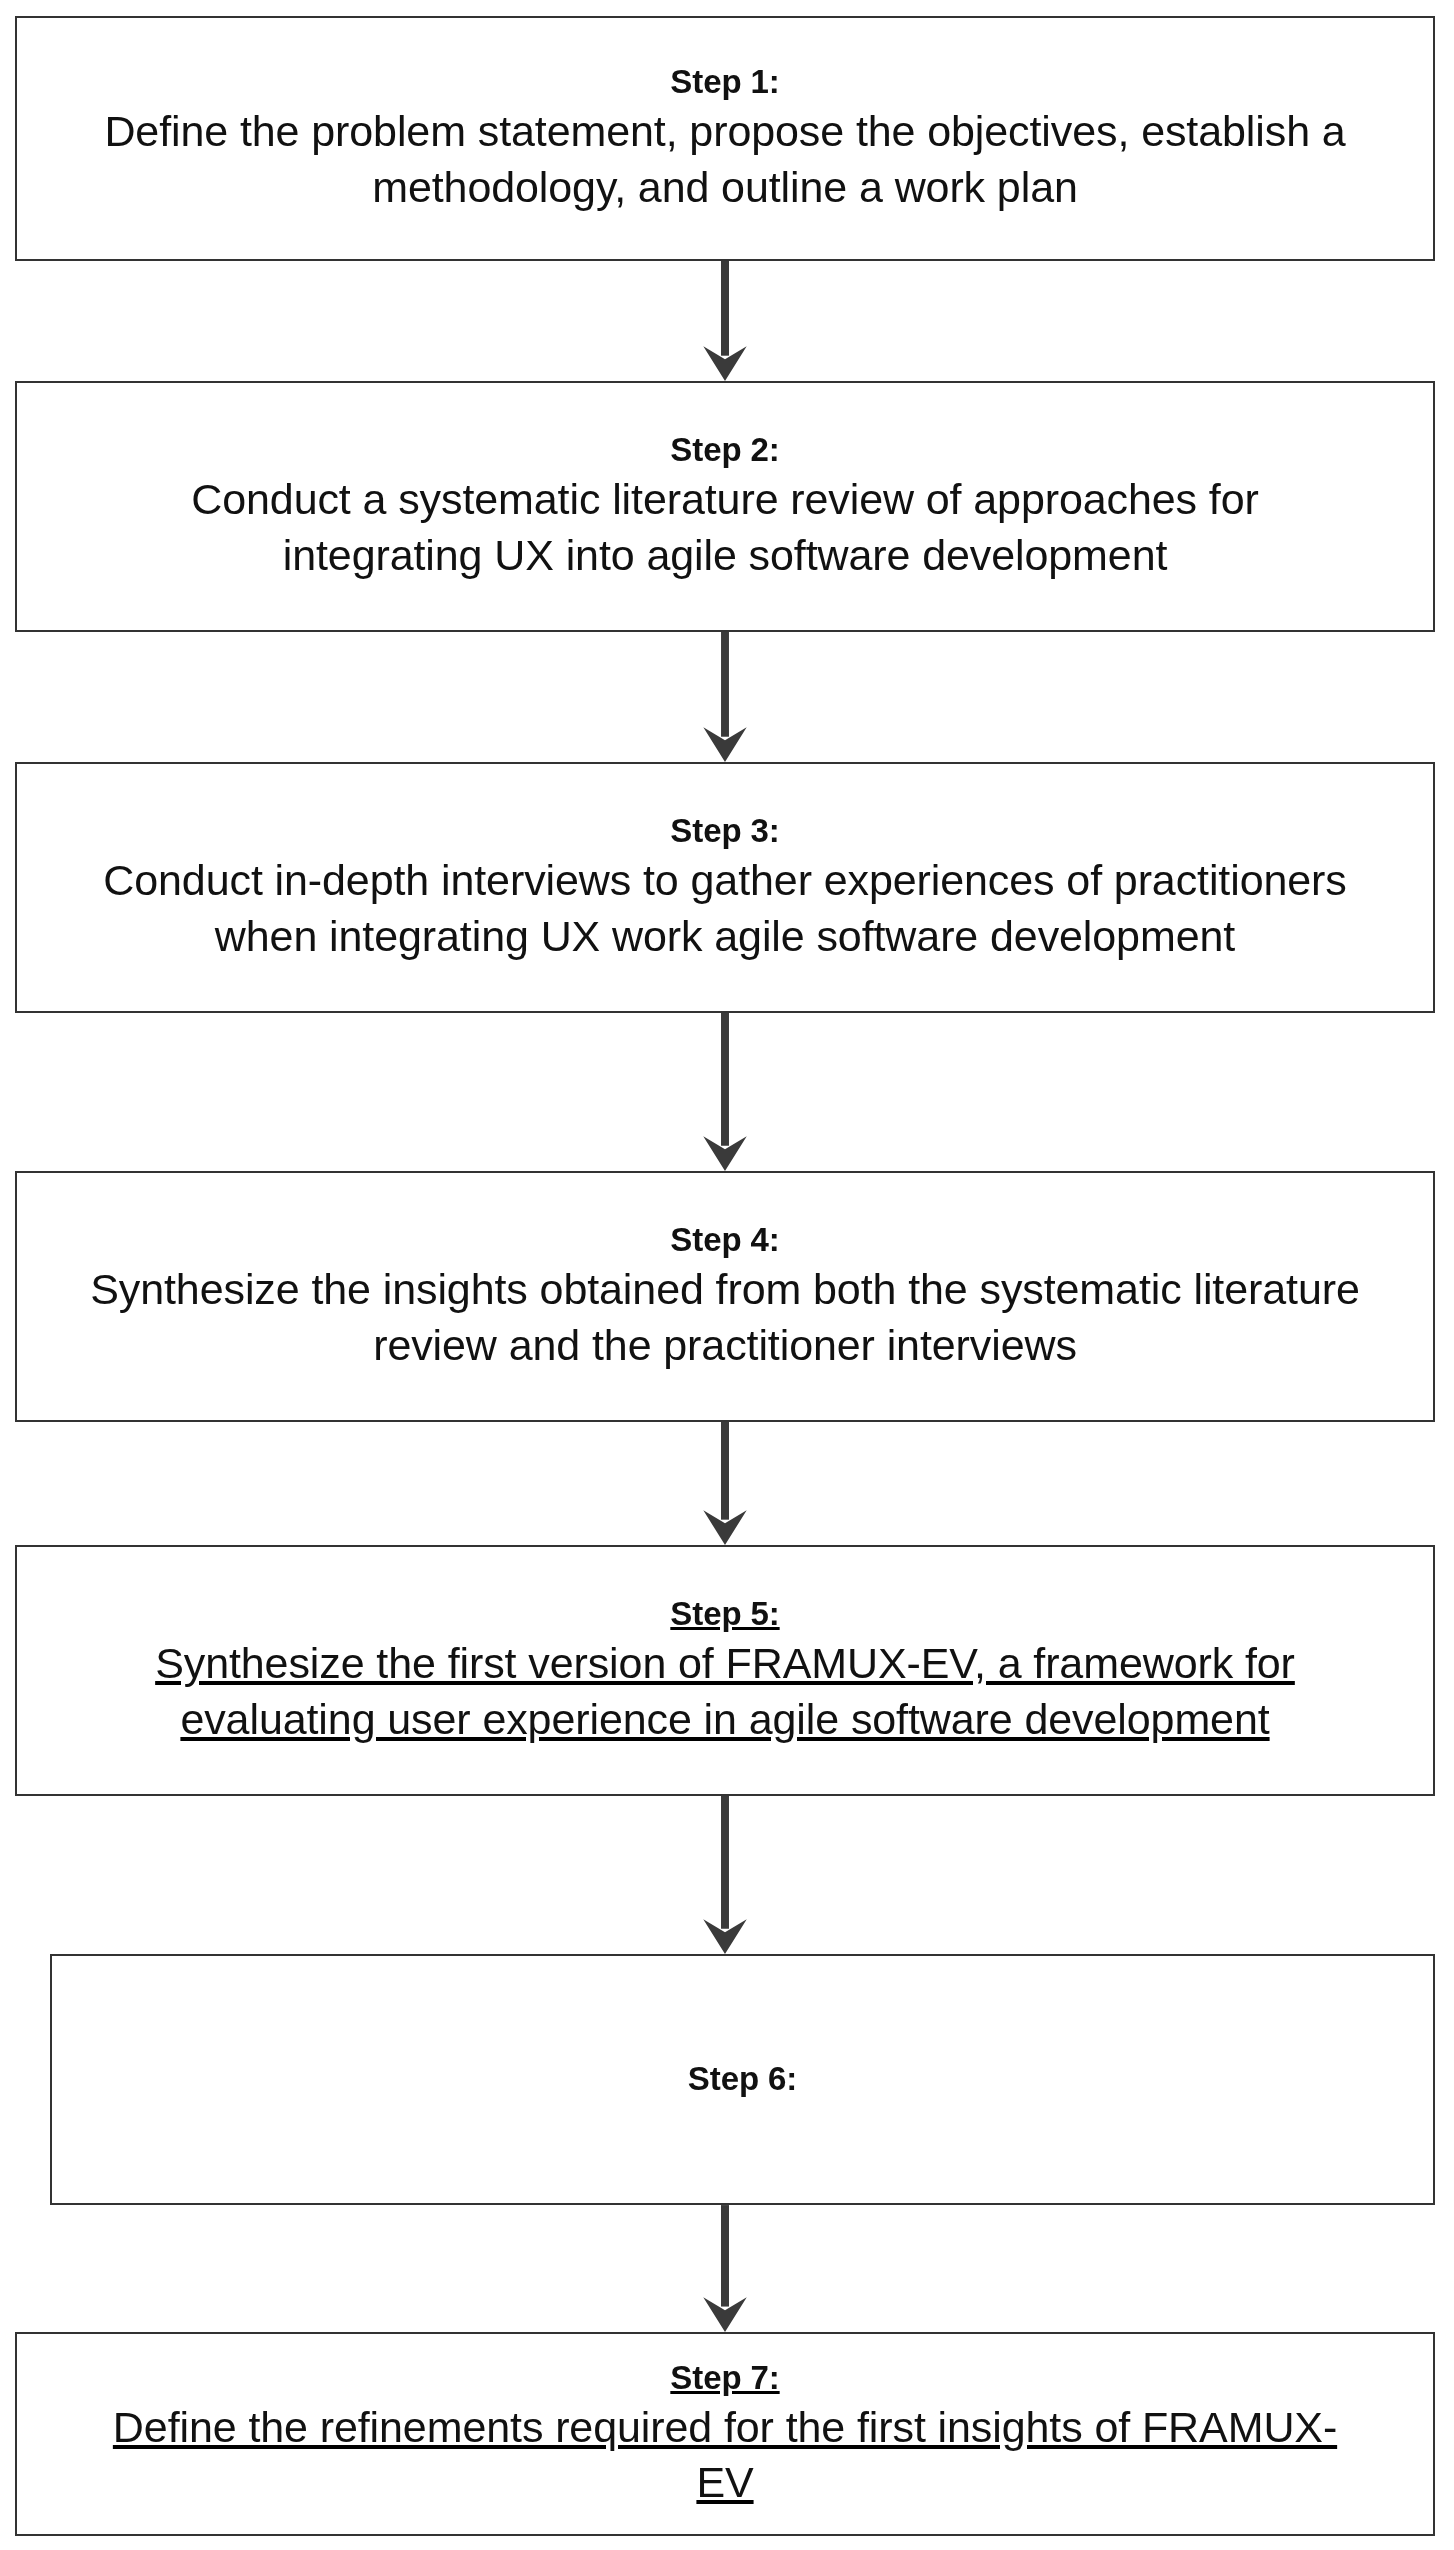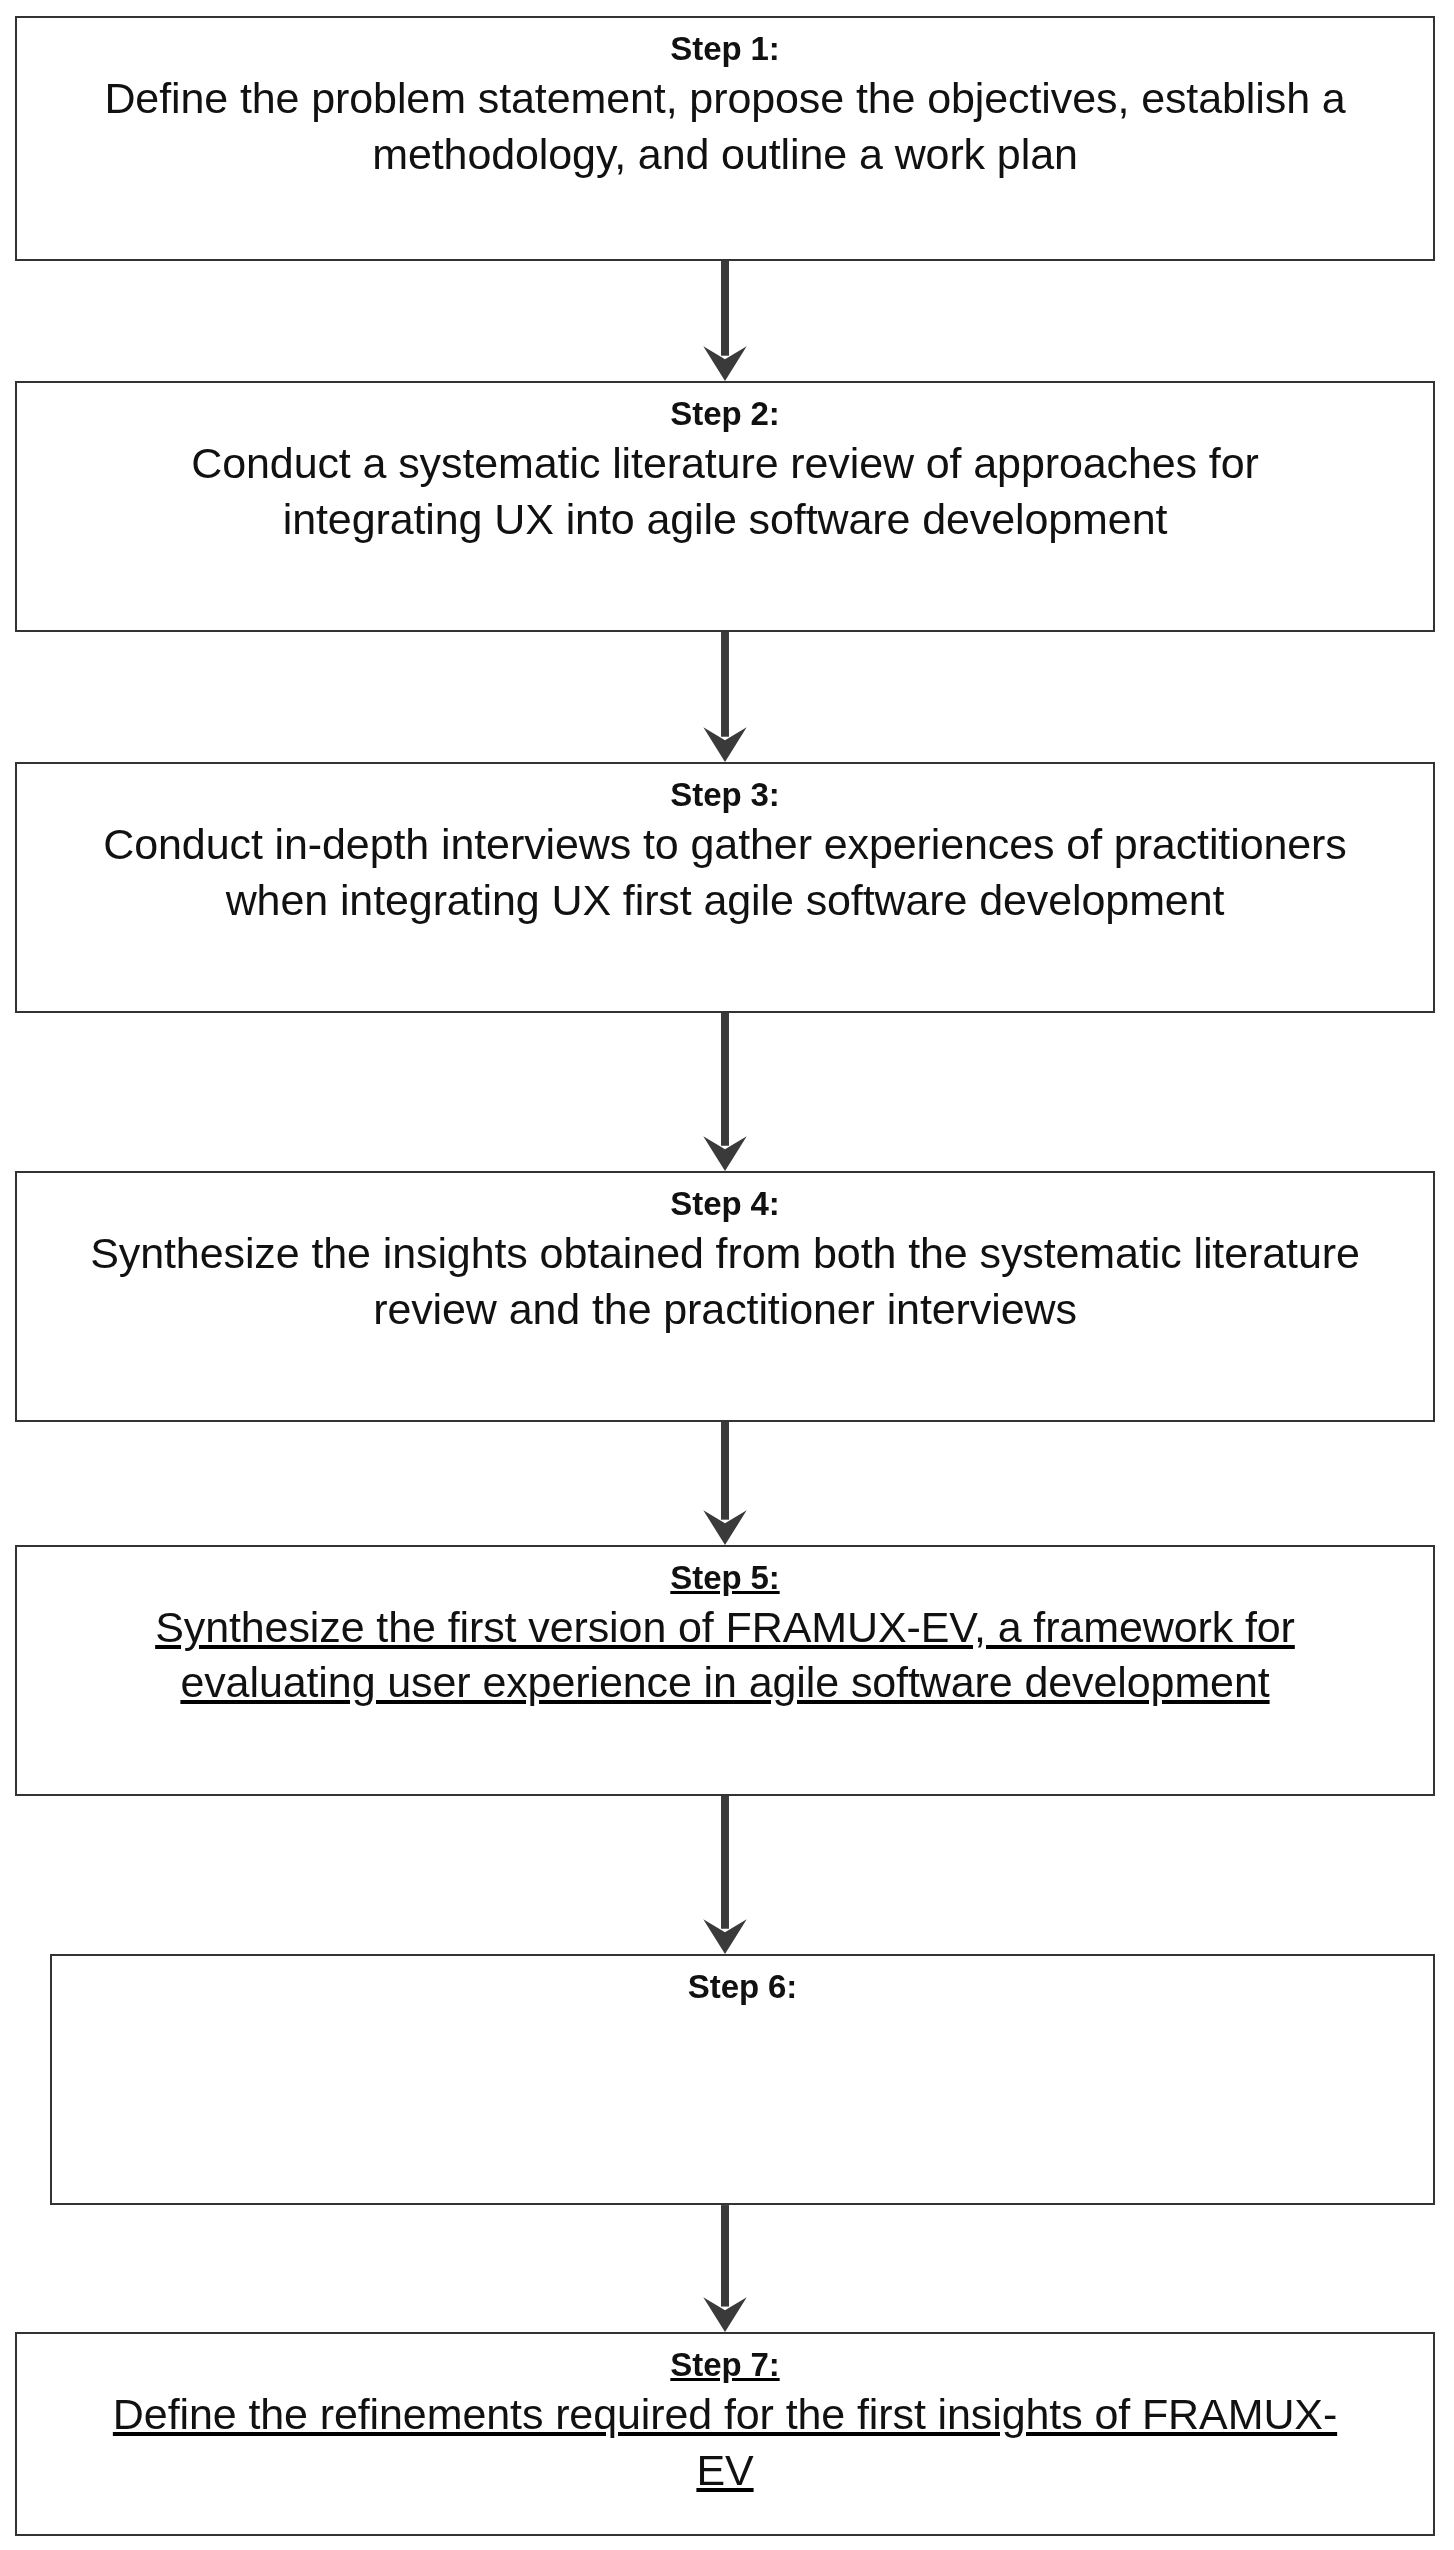--- a/index.html
+++ b/index.html
@@ -26,21 +26,21 @@
   }
 
   .step-box {
     position: relative;
     box-sizing: border-box;
     border: 2.2px solid #333333;
     background: #ffffff;
     display: flex;
     flex-direction: column;
     align-items: center;
-    justify-content: flex-start;
+    justify-content: center;
     text-align: center;
     padding: 10px 19px;
   }
 
   .step-title {
     font-weight: bold;
     font-size: 33px;
     line-height: 1.30;
     color: #111111;
     letter-spacing: -0.1px;
@@ -108,21 +108,21 @@
 
   <div class="connector gap-2">
     <svg class="arrow-svg" width="58" height="130" viewBox="0 0 80 180">
       <line x1="40" y1="0" x2="40" y2="145" stroke="#3a3a3a" stroke-width="11"></line>
       <path d="M 10 132 L 40 180 L 70 132 L 40 150 Z" fill="#3a3a3a"></path>
     </svg>
   </div>
 
   <div class="step-box box-3">
     <div class="step-title">Step 3:</div>
-    <div class="step-body">Conduct in-depth interviews to gather experiences of practitioners when integrating UX first agile software development</div>
+    <div class="step-body">Conduct in-depth interviews to gather experiences of practitioners when integrating UX work agile software development</div>
   </div>
 
   <div class="connector gap-3">
     <svg class="arrow-svg" width="58" height="158" viewBox="0 0 80 218">
       <line x1="40" y1="0" x2="40" y2="183" stroke="#3a3a3a" stroke-width="11"></line>
       <path d="M 10 170 L 40 218 L 70 170 L 40 188 Z" fill="#3a3a3a"></path>
     </svg>
   </div>
 
   <div class="step-box box-4">

